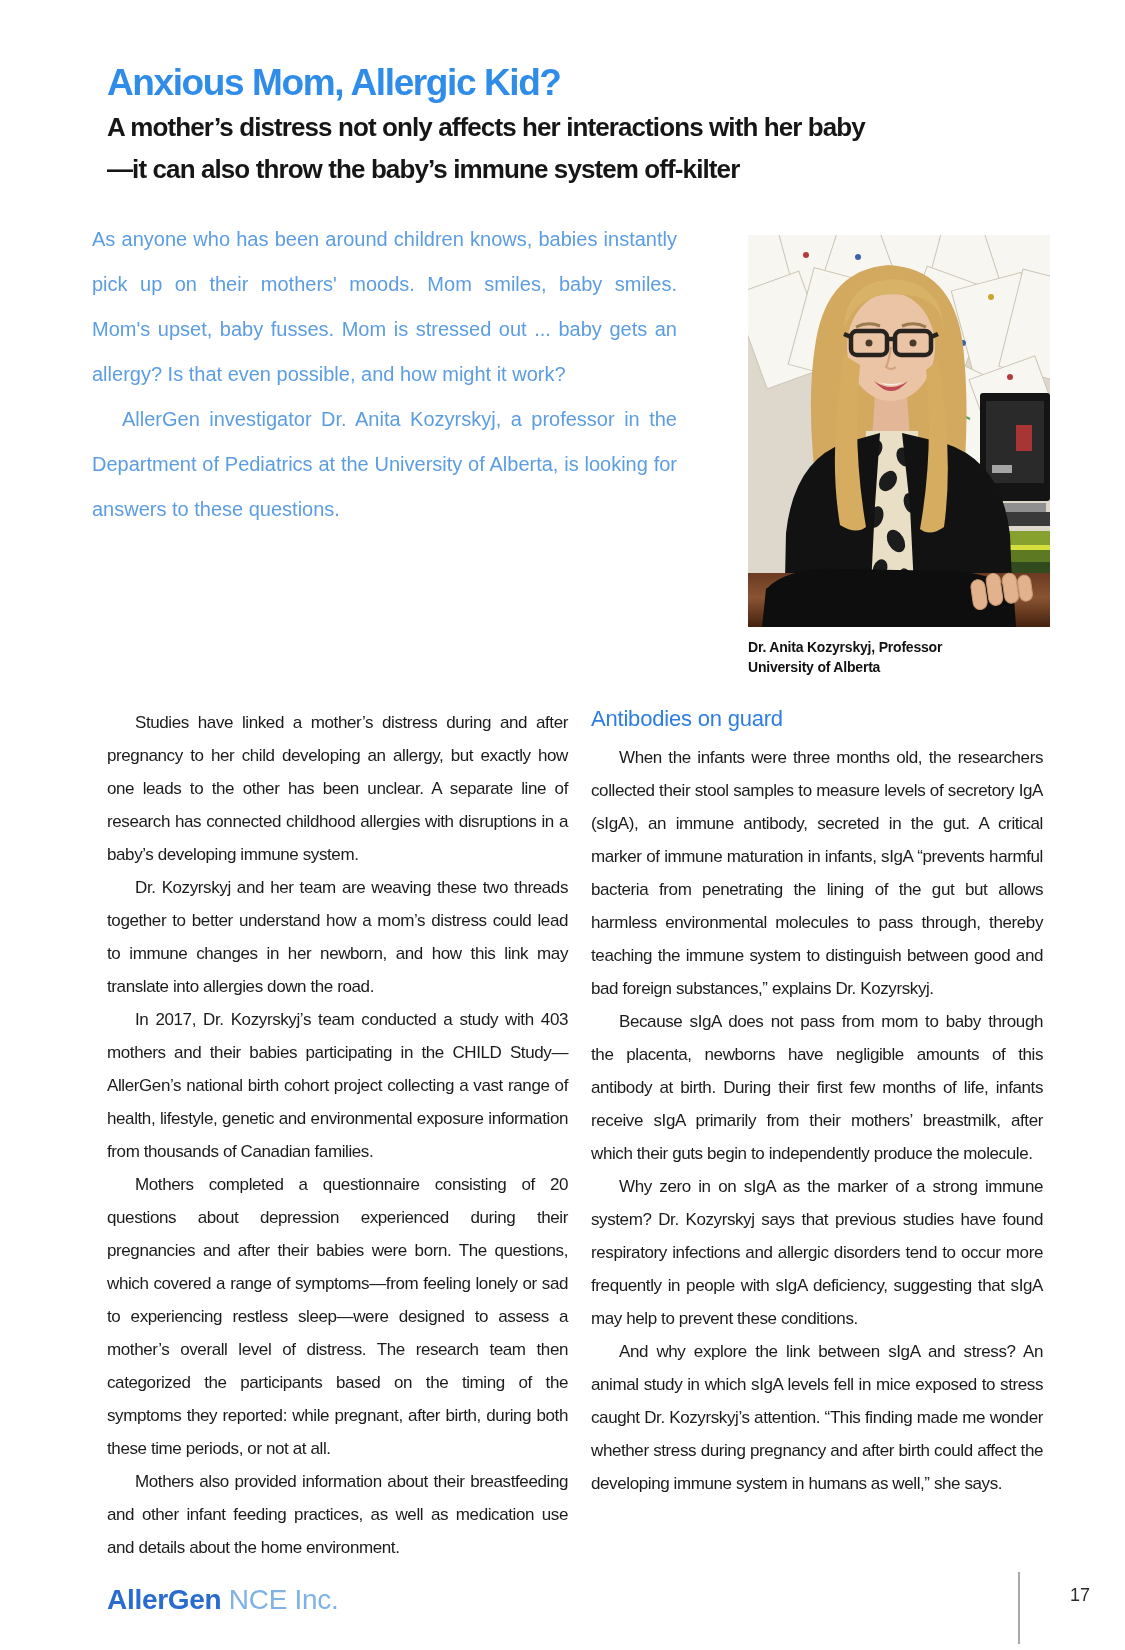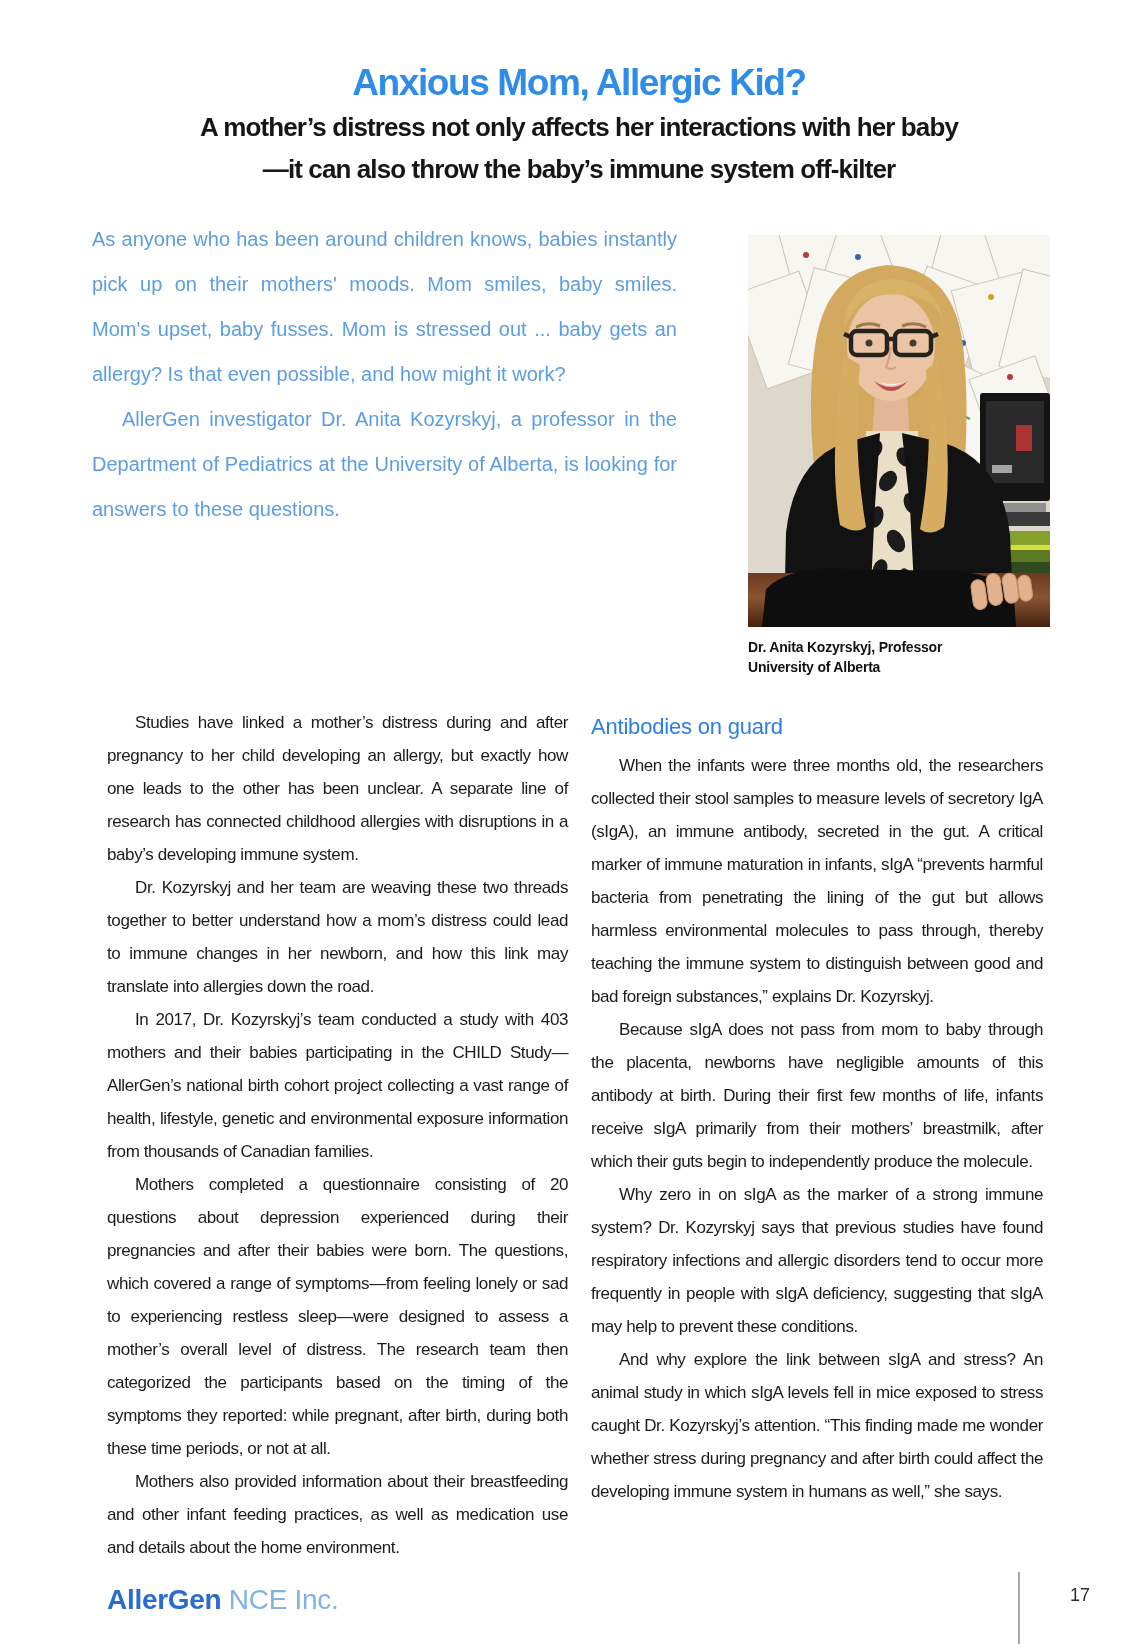--- a/index.html
+++ b/index.html
@@ -1,21 +1,21 @@
 <!DOCTYPE html>
 <html><head>
 <meta charset="utf-8">
 <style>
   html,body{margin:0;padding:0;background:#ffffff;}
   .page{
     position:relative;width:1125px;height:1650px;background:#ffffff;overflow:hidden;
     font-family:"Liberation Sans","DejaVu Sans",sans-serif;color:#1b1b1b;
   }
   
-  .masthead{position:absolute;top:60px;left:107px;right:74px;text-align:center;}
+  .masthead{position:absolute;top:60px;left:107px;right:74px;text-align:left;}
   .title{
     font-size:37px;font-weight:bold;letter-spacing:-1.4px;color:#2f8ce8;
     line-height:46px;
   }
   .subtitle{font-size:26px;font-weight:600;letter-spacing:-0.9px;color:#161616;line-height:42px;}
   
   .intro{
     position:absolute;left:92px;top:217px;width:585px;
     color:#5c9de2;font-size:20px;line-height:45px;text-align:justify;
   }
@@ -28,21 +28,21 @@
     position:absolute;left:748px;top:637px;width:302px;
     font-size:14px;font-weight:bold;letter-spacing:-0.2px;line-height:20px;color:#111;
   }
   
   .columns{
     position:absolute;left:107px;top:706px;width:938px;height:862px;
     display:flex;overflow:hidden;
   }
   .col{font-size:17px;line-height:33px;text-align:justify;letter-spacing:-0.4px;}
   .col-left{width:461px;margin-right:23px;}
-  .col-right{width:452px;margin-top:8px;}
+  .col-right{width:452px;}
   .col p{margin:0;text-indent:28px;}
   .section-heading{
     color:#2d7ee0;font-size:22px;font-weight:500;letter-spacing:-0.2px;
     margin:0 0 9px 0;line-height:26px;text-indent:0;text-align:left;
   }
   
   .footer-brand{position:absolute;left:107px;top:1584px;font-size:28px;letter-spacing:-0.3px;}
   .brand-bold{font-weight:bold;color:#2a6bd0;}
   .brand-light{font-weight:normal;color:#7fb2e5;}
   .pagenum-rule{position:absolute;left:1018px;top:1572px;width:1.5px;height:72px;background:#a9a9a9;}

